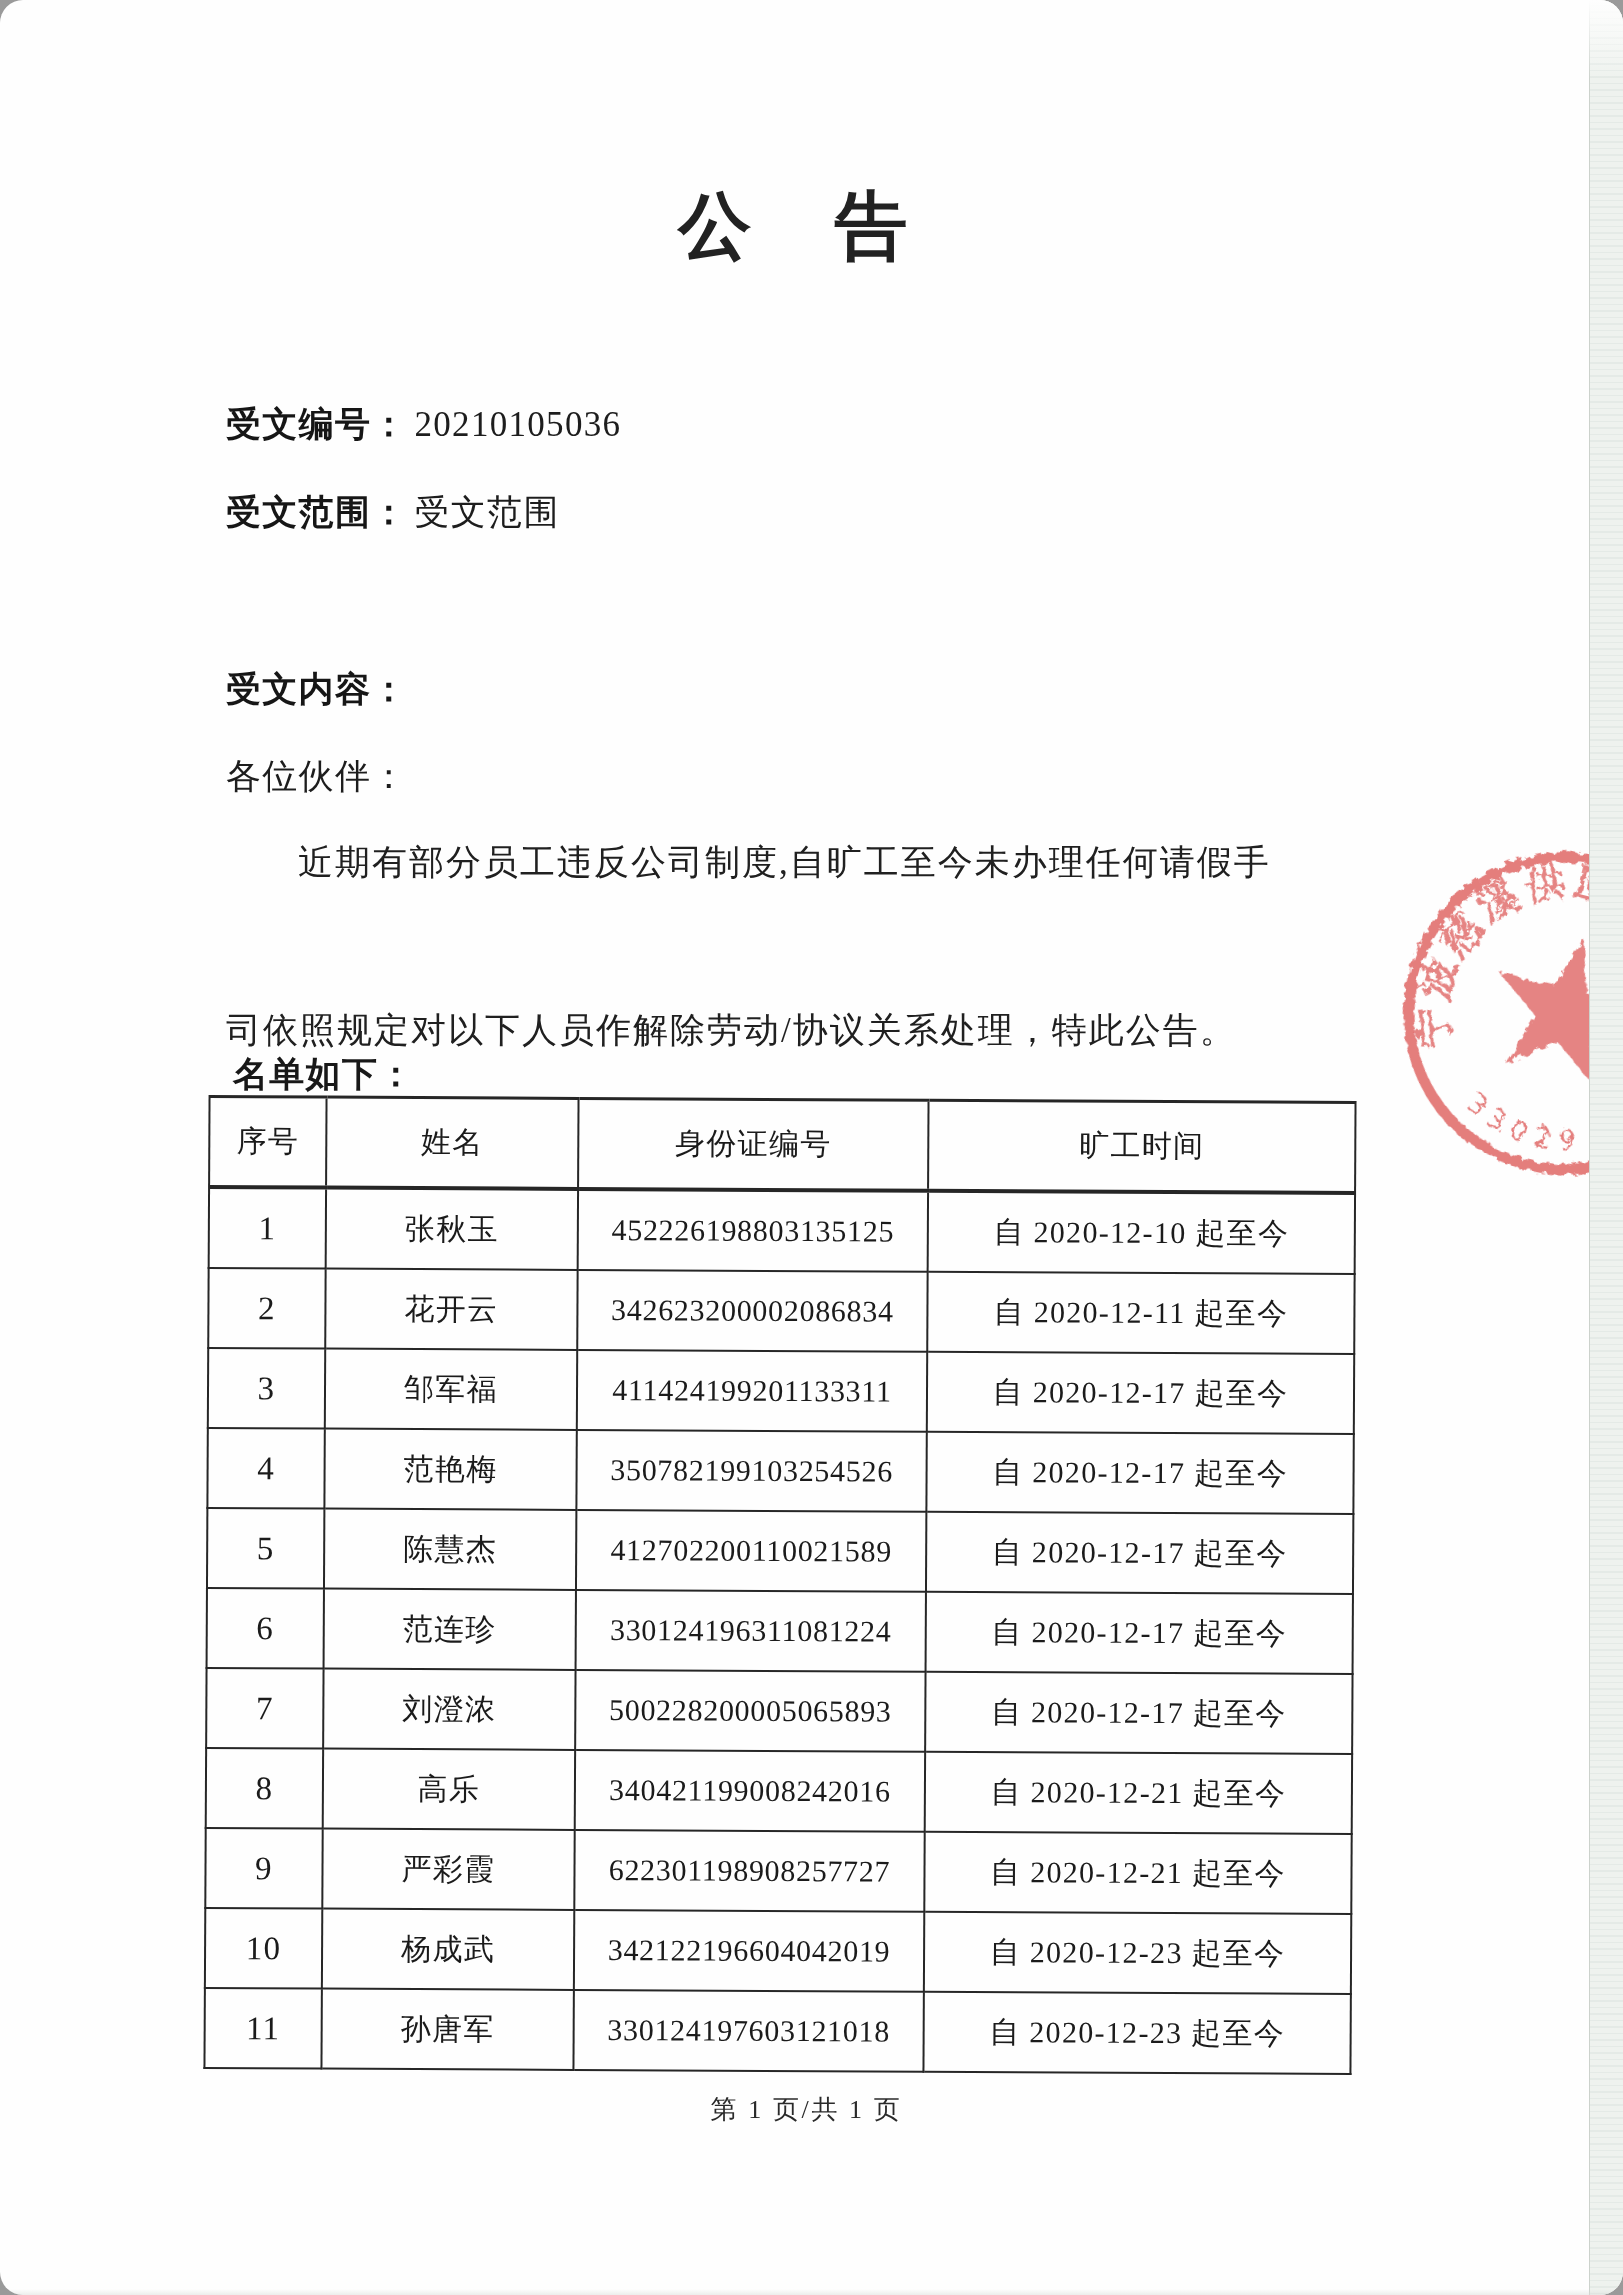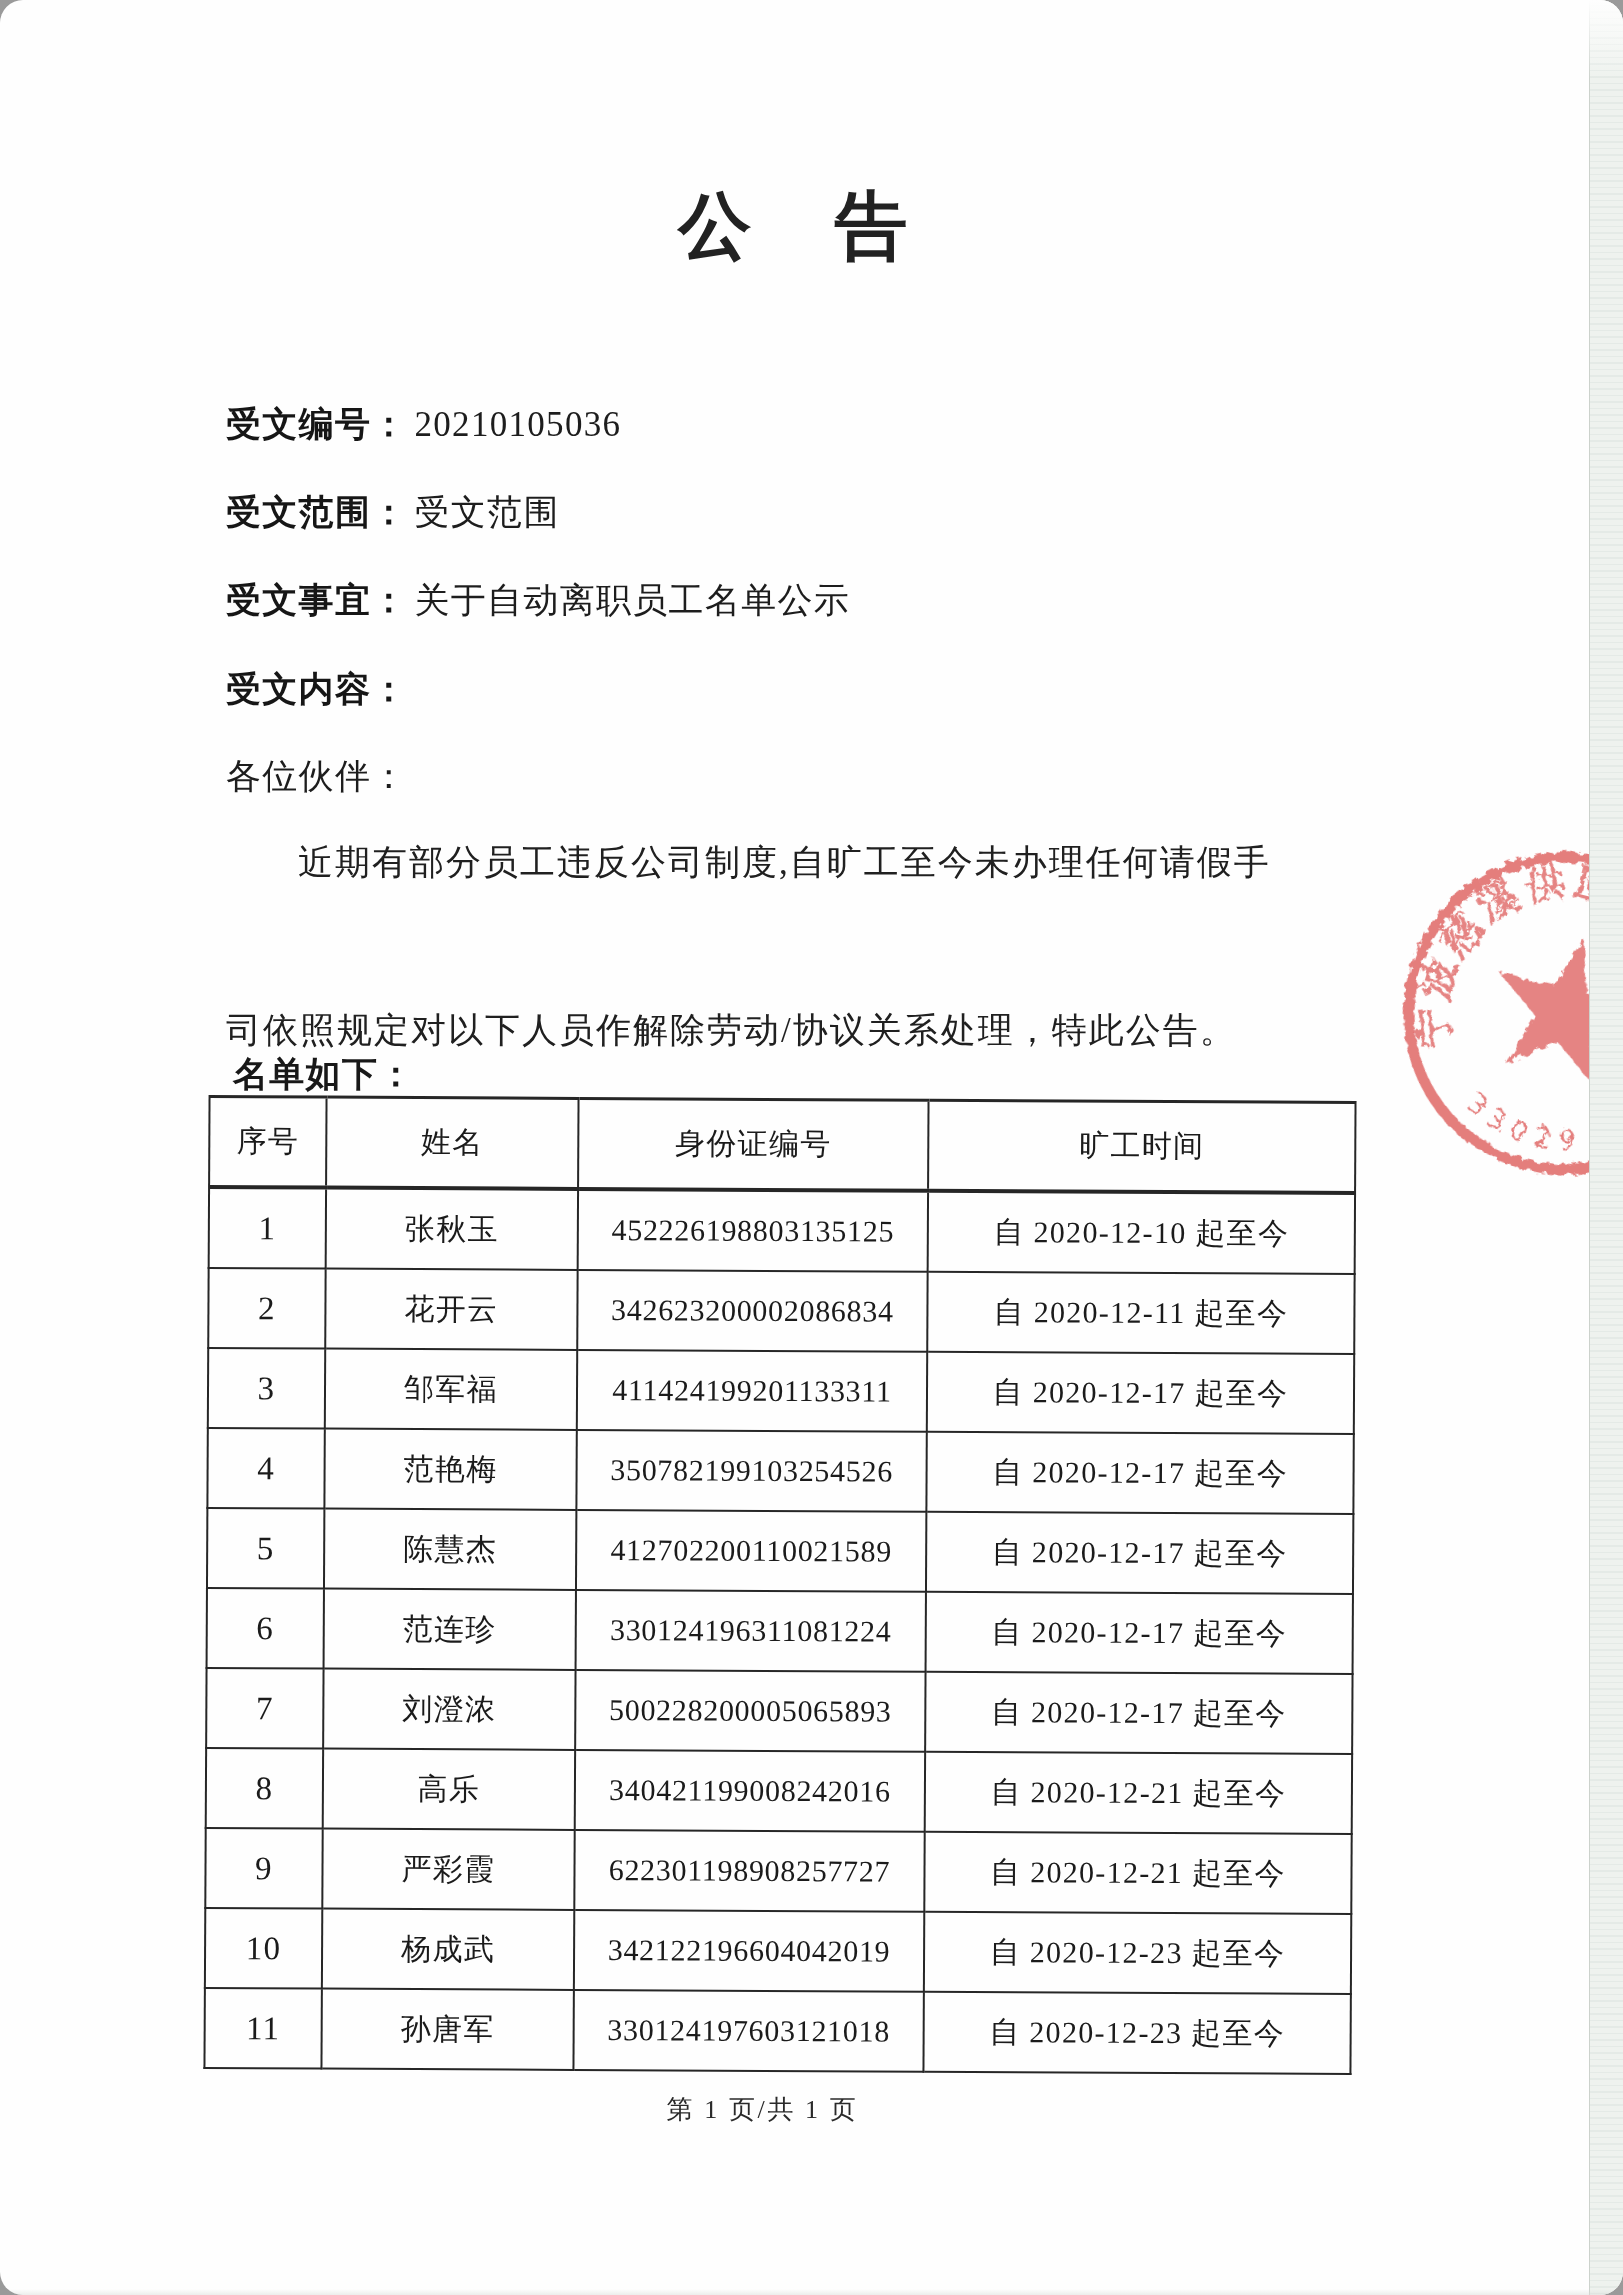--- a/index.html
+++ b/index.html
@@ -72,21 +72,21 @@
     overflow:hidden;white-space:nowrap;
   }
   .roster th{height:87px;font-weight:normal;}
   .roster td{height:78px;}
   .roster{border:2.6px solid #222;}
   .roster thead th{border-bottom-width:4.6px;border-top-width:3.3px;}
   .roster td.idx{font-size:33px;}
   .roster td.idnum{font-size:30px;letter-spacing:0.7px;}
   .footer{
     position:absolute;top:2092px;left:0;width:1525px;
-    text-align:center;font-size:26px;letter-spacing:2.6px;color:#2a2a2a;
+    text-align:center;font-size:26px;letter-spacing:2.6px;color:#2a2a2a;padding-left:44px;
   }
   
   .stamp{
     position:absolute;left:1368px;top:817px;
     width:393px;height:393px;
     mix-blend-mode:multiply;
     opacity:.88;
     filter:blur(0.7px);
   }
 </style>
@@ -95,23 +95,20 @@
 
 <div class="page">
 
   <div class="doc-title">公　告</div>
 
   <div class="field" style="top:401px">
     <span class="flabel">受文编号：</span><span class="fvalue">20210105036</span>
   </div>
   <div class="field" style="top:489px">
     <span class="flabel">受文范围：</span><span class="fvalue">受文范围</span>
-  </div>
-  <div class="field" style="top:577px">
-    <span class="flabel">受文事宜：</span><span class="fvalue">关于自动离职员工名单公示</span>
   </div>
   <div class="field" style="top:666px">
     <span class="flabel">受文内容：</span><span class="fvalue"></span>
   </div>
 
   <div class="salutation" style="top:753px">各位伙伴：</div>
 
   <div class="para-line indent" style="top:839px">近期有部分员工违反公司制度,自旷工至今未办理任何请假手</div>
   <div class="para-line" style="top:1007px">司依照规定对以下人员作解除劳动/协议关系处理，特此公告。</div>
 

